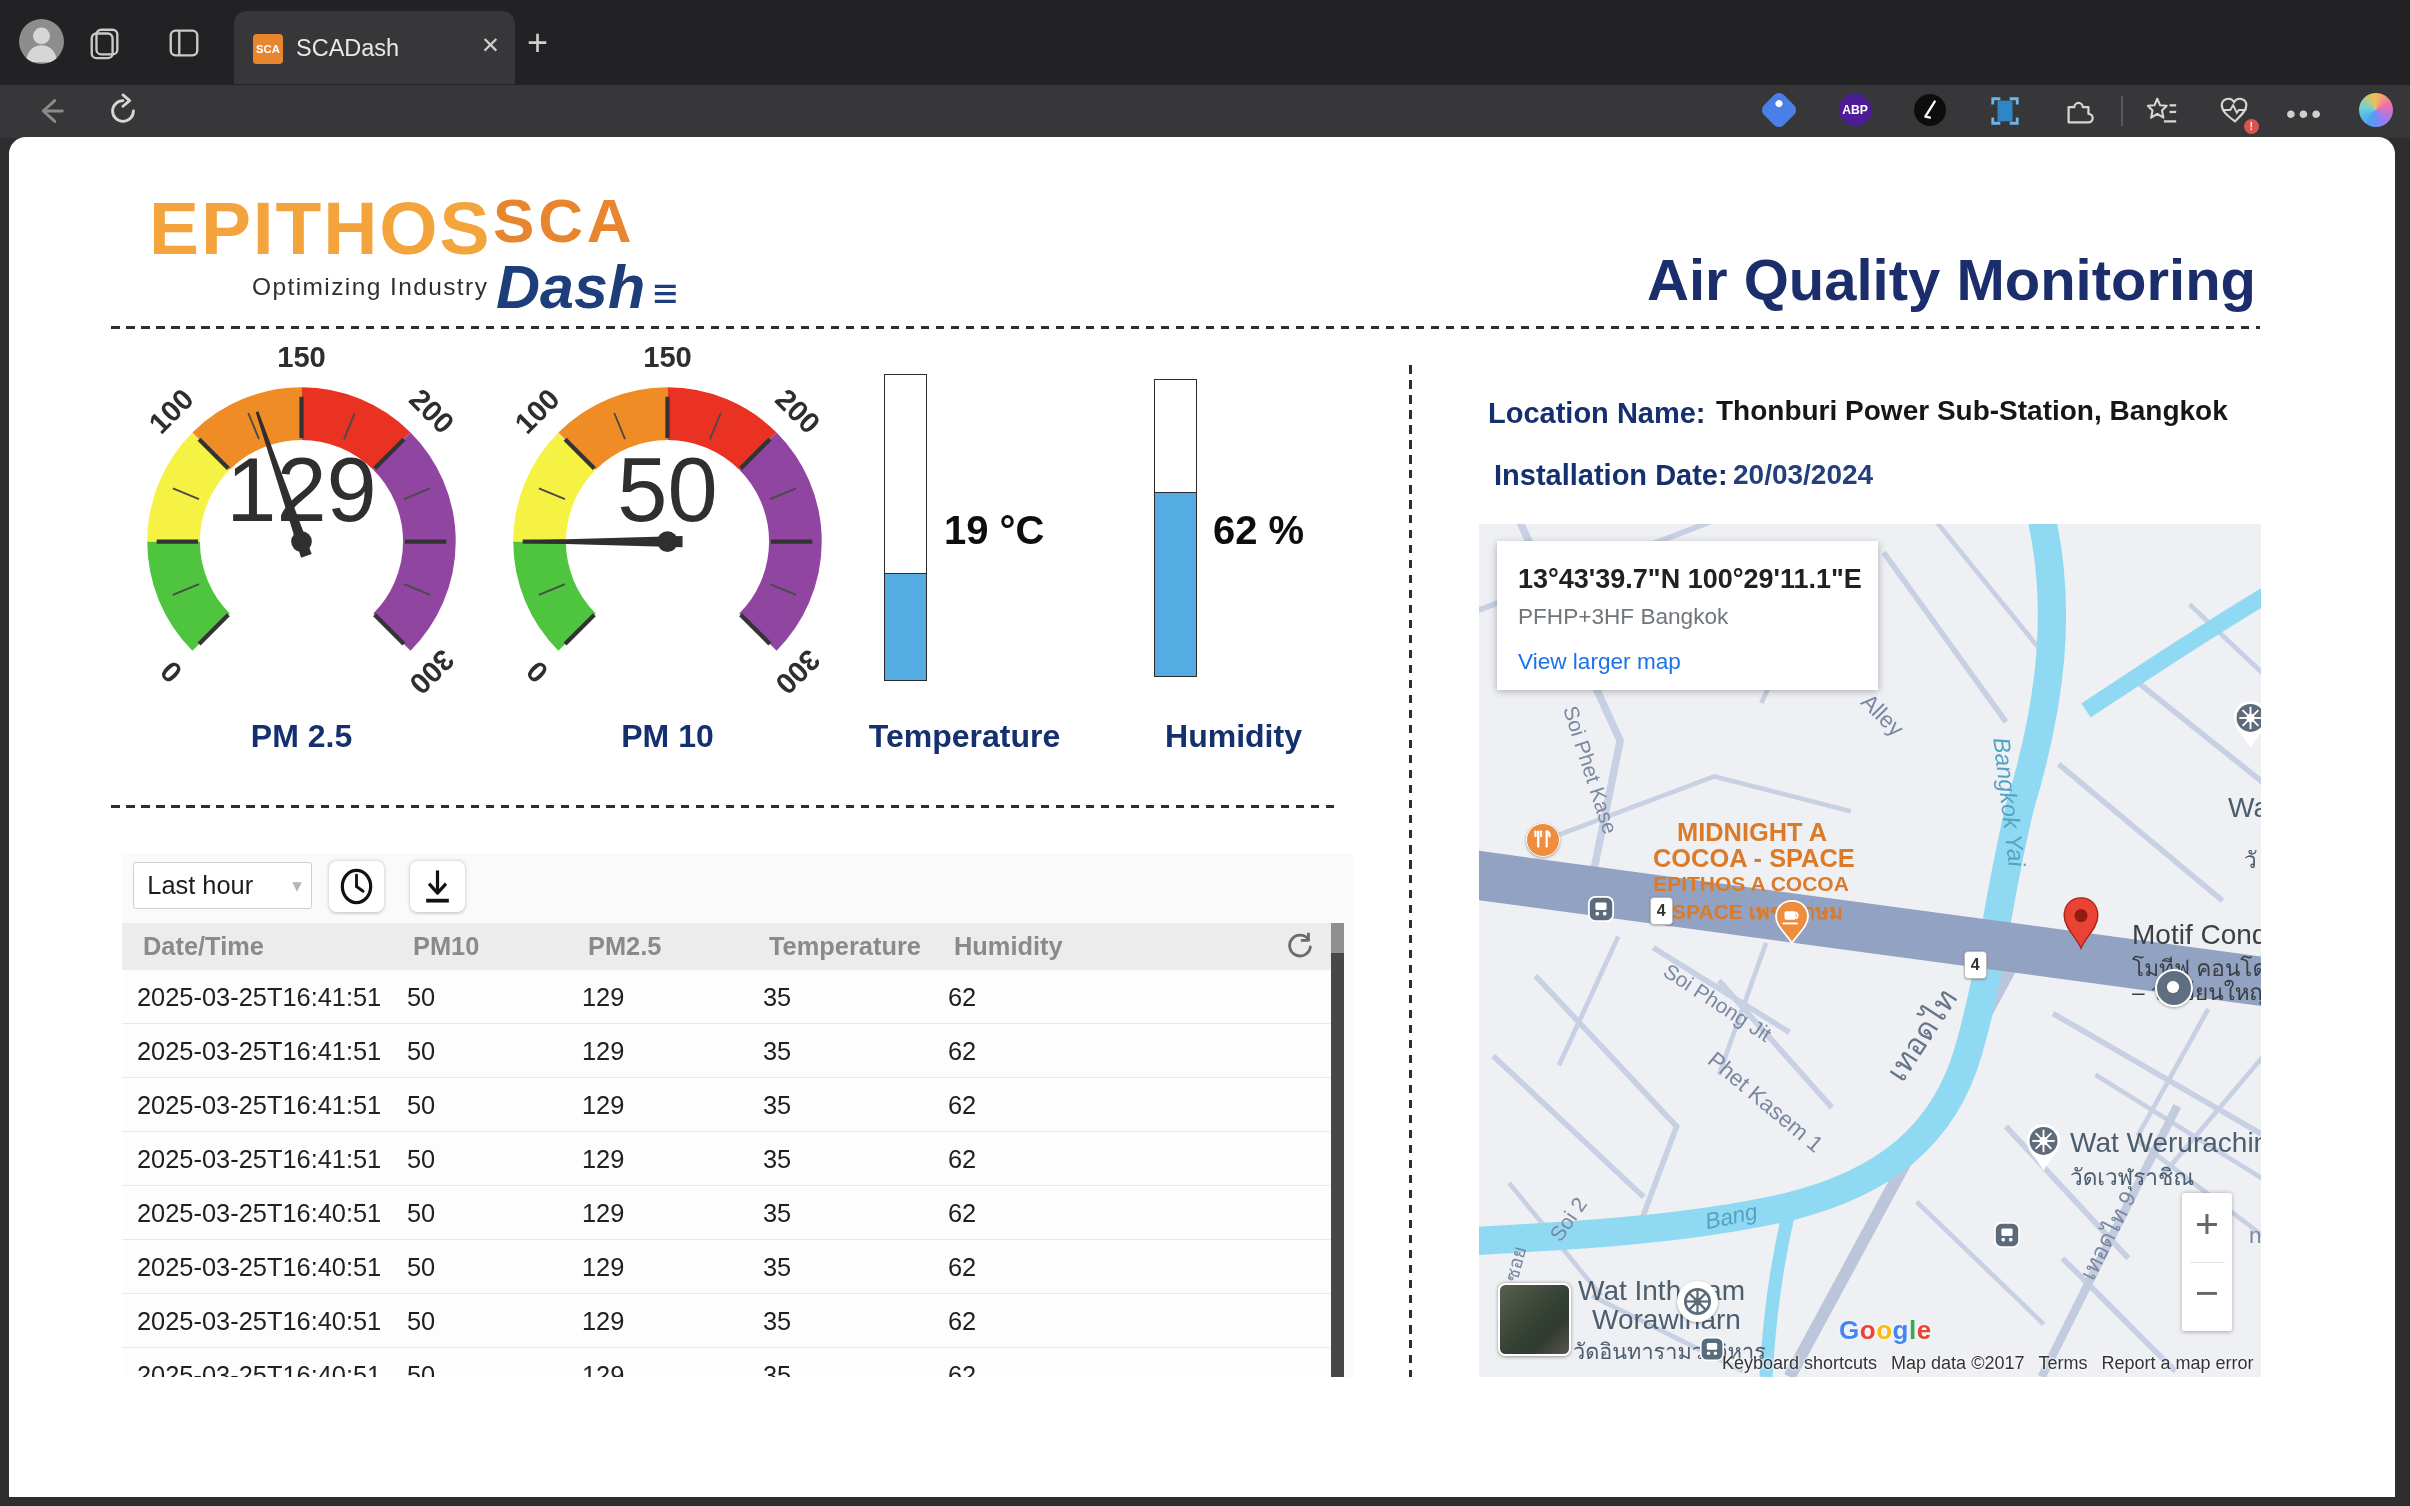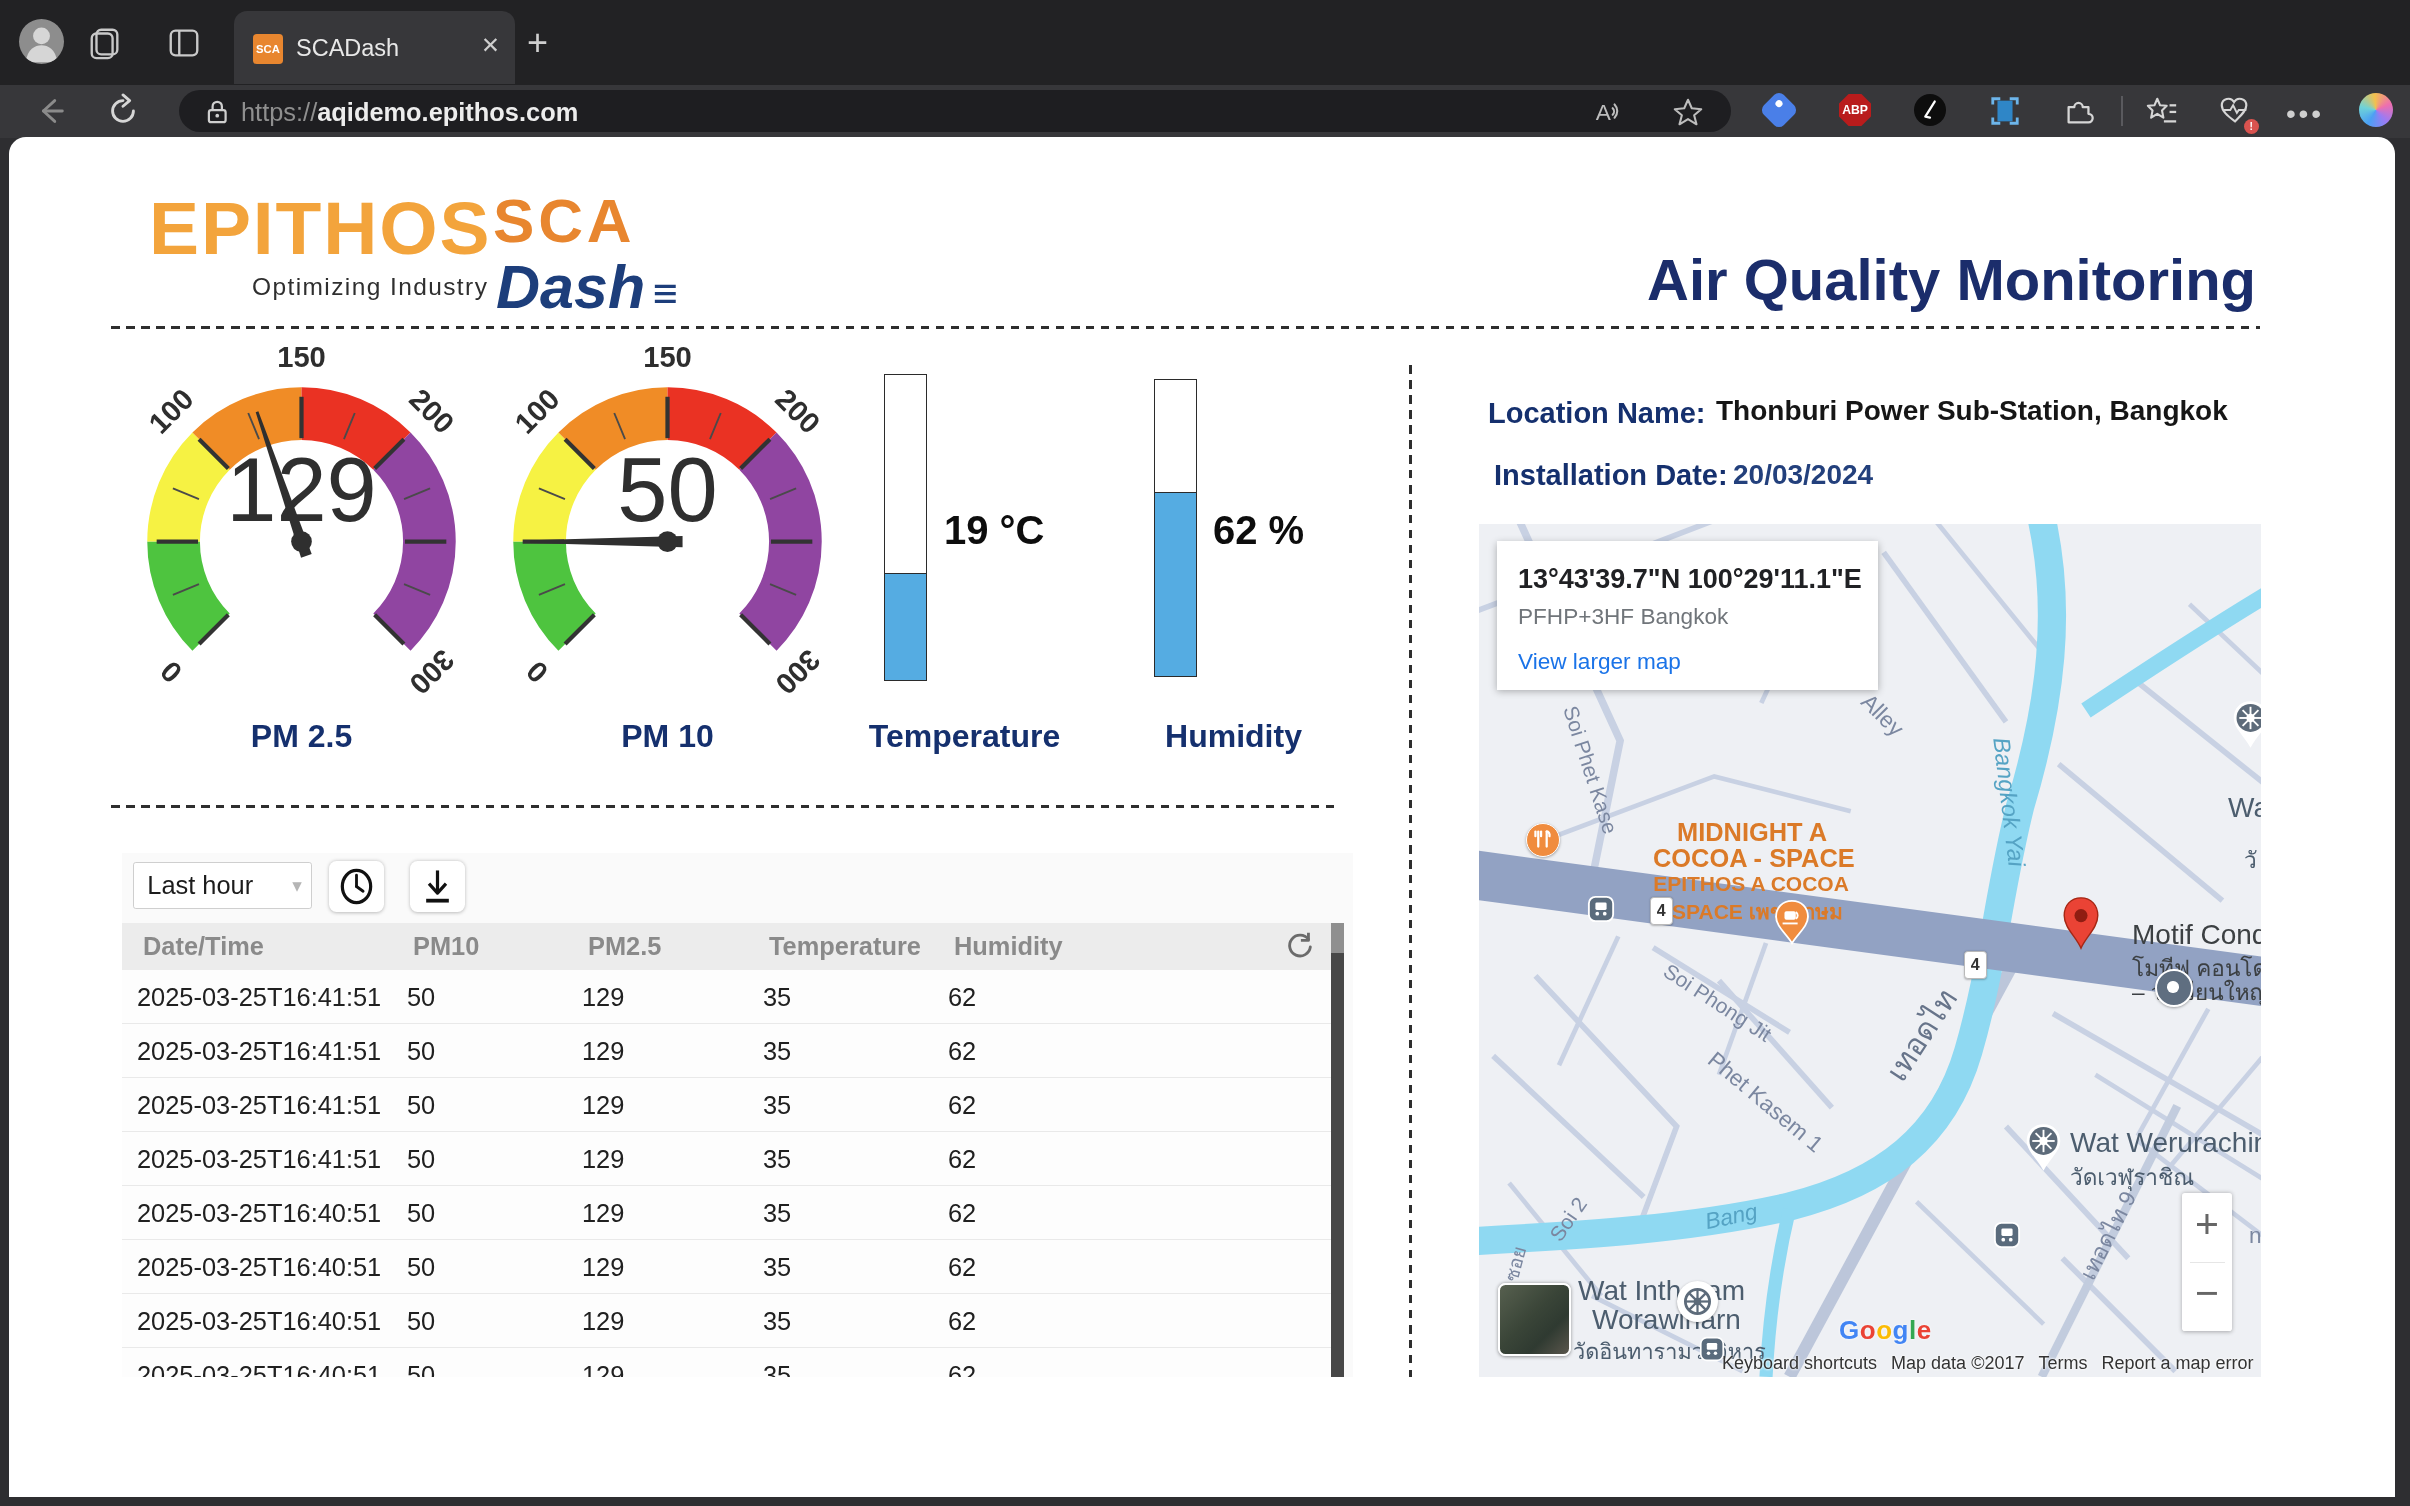--- a/index.html
+++ b/index.html
@@ -17,21 +17,21 @@
             color:#fff;font-size:11.3px;font-weight:800;text-align:center;line-height:30px;}
   .tab .title{position:absolute;left:62px;top:23.5px;font-size:23.5px;color:#e8e8e8;}
   .tab .close{position:absolute;right:15px;top:21px;font-size:22.6px;color:#cfcfcf;}
   .newtab{left:527px;top:21.7px;font-size:36px;color:#cfcfcf;font-weight:300;}
   .navbtn{top:93px;width:36px;height:36px;}
   .pill{left:179px;top:90px;width:1552px;height:42px;border-radius:21.7px;background:#1e1e21;}
   .url{position:absolute;left:62px;top:7.5px;font-size:25.4px;}
   .url .scheme{color:#8f8f8f;}
   .url .host{color:#ededed;font-weight:600;}
   .exticon{top:93px;width:36px;height:36px;}
-  .abp{background:#b91c1c;color:#fff;font-weight:800;font-size:12.2px;text-align:center;line-height:32px;
+  .abp{background:#4c1d95;color:#fff;font-weight:800;font-size:12.2px;text-align:center;line-height:32px;
        clip-path:polygon(30% 0,70% 0,100% 30%,100% 70%,70% 100%,30% 100%,0 70%,0 30%);width:32px;height:32px;}
   .tagicon{width:28px;height:28px;background:#4a7fe8;border-radius:6.6px;transform:rotate(45deg);position:relative;}
   .tagicon:after{content:"";position:absolute;left:5.6px;top:5.6px;width:7.5px;height:7.5px;border-radius:50%;background:#fff;}
   .pencirc{width:32px;height:32px;border-radius:50%;background:#0d0d0d;position:relative;}
   .capicon{width:32px;height:32px;position:relative;}
   .copilot{width:34px;height:34px;border-radius:50%;
            background:conic-gradient(from 210deg,#4ba0f4,#6fd3d8,#f2c14e,#ee6fae,#9b7bf4,#4ba0f4);}
   .vdiv{top:96px;width:1.9px;height:30px;background:#5a5a5e;}
   .dots{font-size:28px;color:#cfcfcf;letter-spacing:2.8px;}
   .heartbadge{position:absolute;right:-4.7px;bottom:-3.8px;width:15px;height:15px;border-radius:50%;background:#d9534f;
@@ -142,41 +142,20 @@
         <line x1="12" y1="19" x2="32" y2="19" stroke="#8b8b8b" stroke-width="3" stroke-linecap="round"></line>
       </svg>
   </div>
   <div class="abs navbtn" style="left:105px;">
     <svg width="36" height="36" viewBox="0 0 38 38">
         <path d="M30 19 A11 11 0 1 1 19 8" fill="none" stroke="#d6d6d6" stroke-width="3" stroke-linecap="round"></path>
         <path d="M19 2 L26 8 L19 14" fill="none" stroke="#d6d6d6" stroke-width="3" stroke-linecap="round" stroke-linejoin="round"></path>
       </svg>
   </div>
 
-  <div class="abs pill">
-    <svg class="abs" style="left:26px;top:8.5px;" width="24.5" height="26" viewBox="0 0 26 28">
-      <rect x="4" y="12" width="18" height="13" rx="2.5" fill="none" stroke="#cfcfcf" stroke-width="2.4"></rect>
-      <path d="M8 12 V8 a5 5 0 0 1 10 0 V12" fill="none" stroke="#cfcfcf" stroke-width="2.4"></path>
-      <circle cx="13" cy="18" r="2" fill="#cfcfcf"></circle>
-    </svg>
-    <div class="url">
-      <span class="scheme">https://</span><span class="host">aqidemo.epithos.com</span>
-    </div>
-    <div class="abs" style="left:1411px;top:4.7px;">
-      <svg width="34" height="34" viewBox="0 0 36 36">
-          <text x="6" y="26" font-size="24" fill="#bdbdbd" font-family="Liberation Sans,sans-serif">A</text>
-          <path d="M26 10 a10 10 0 0 1 0 14 M24 14 a5 5 0 0 1 0 7" fill="none" stroke="#bdbdbd" stroke-width="2.2" stroke-linecap="round"></path>
-        </svg>
-    </div>
-    <div class="abs" style="left:1492px;top:4.7px;">
-      <svg width="34" height="34" viewBox="0 0 36 36">
-          <path d="M18 5 L22 14 L32 15 L24.5 21.5 L27 31 L18 25.5 L9 31 L11.5 21.5 L4 15 L14 14 Z" fill="none" stroke="#bdbdbd" stroke-width="2.2" stroke-linejoin="round"></path>
-        </svg>
-    </div>
-  </div>
 
   <div class="abs exticon" style="left:1765px;top:96px;">
       <div class="tagicon"></div>
     </div>
   <div class="abs abp" style="position:absolute;left:1839px;top:94px;">ABP</div>
   <div class="abs" style="left:1914px;top:94px;">
     <div class="pencirc"><svg width="32" height="32" viewBox="0 0 34 34">
           <path d="M12 24 L22 8 M12 24 L17 25" stroke="#fff" stroke-width="2.4" fill="none" stroke-linecap="round"></path>
         </svg></div>
   </div>

